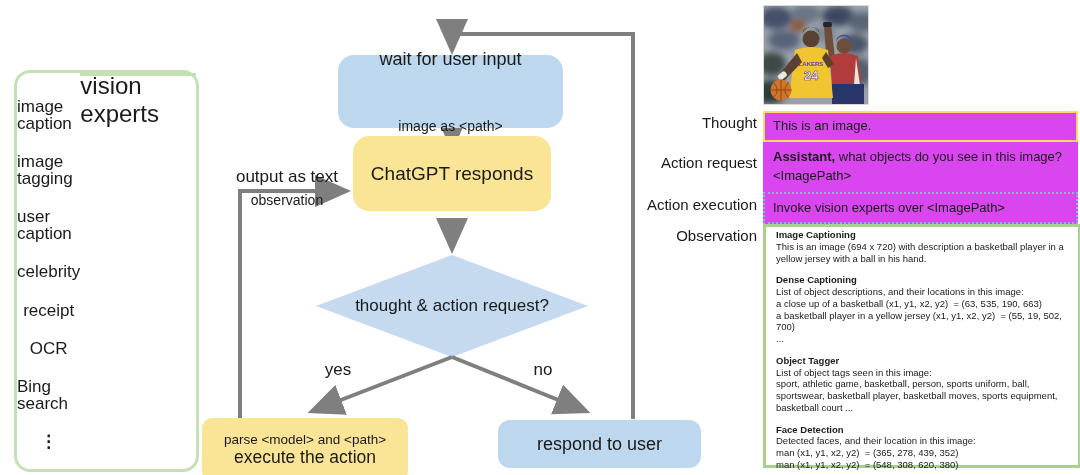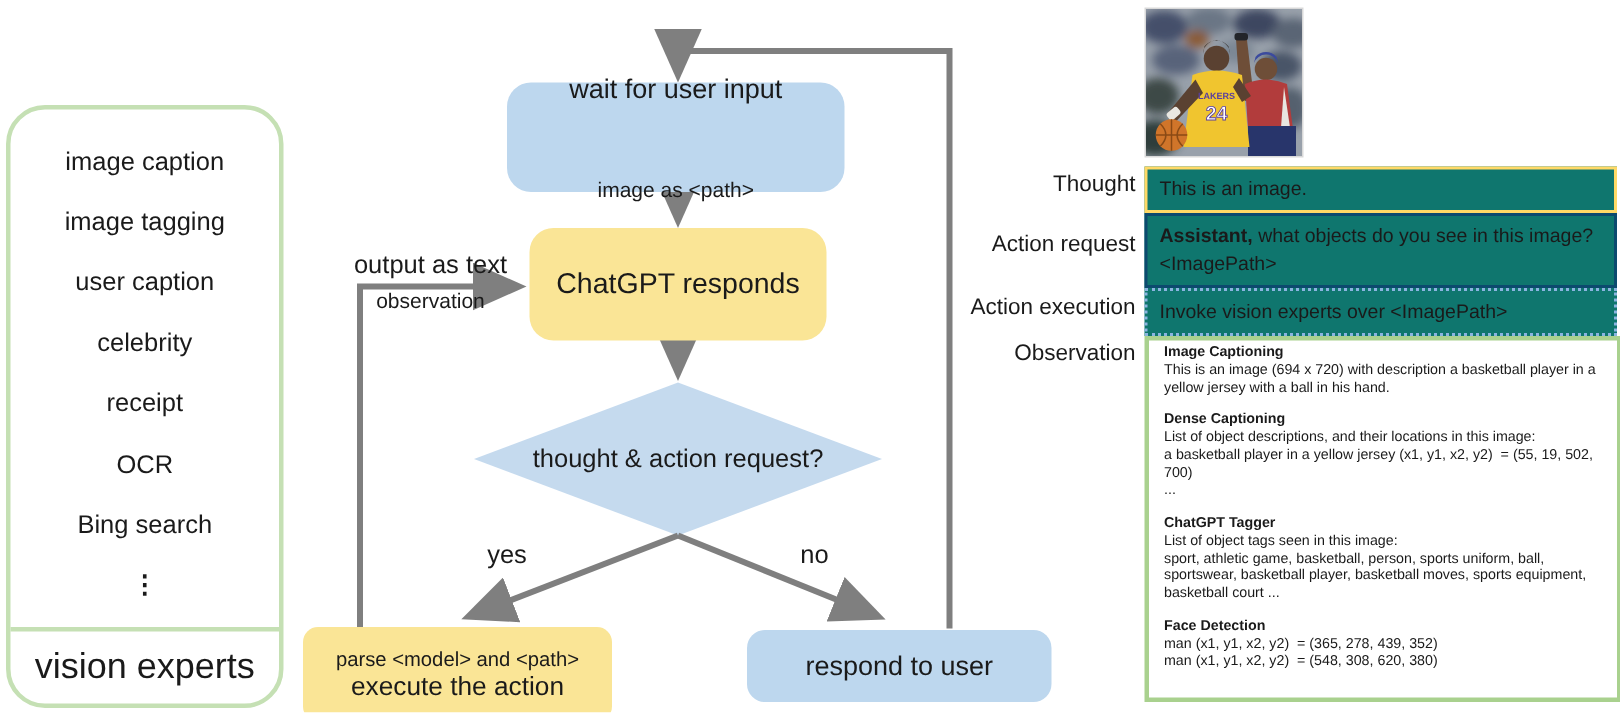--- a/index.html
+++ b/index.html
@@ -2,61 +2,61 @@
 <html><head>
 <meta charset="utf-8">
 <style>
   html,body{margin:0;padding:0;background:#ffffff;}
   #stage{
     position:relative;width:1080px;height:475px;background:#ffffff;overflow:hidden;
     font-family:"Liberation Sans", sans-serif;color:#1a1a1a;
   }
   
   .left-panel{
-    position:absolute;left:4px;top:70px;width:179px;height:396px;
-    border:3px solid #c5e0b4;border-radius:26px;background:#ffffff;
-    display:flex;flex-direction:column;
+    position:absolute;left:14px;top:70px;width:179px;height:396px;
+    border:3px solid #c5e0b4;border-radius:16px;background:#ffffff;
+    display:flex;
   }
   .expert-list{flex:1;display:flex;flex-direction:column;justify-content:space-around;
     align-items:center;padding:14px 0 8px 0;}
   .expert-item{font-size:17px;line-height:1;}
   .expert-ellipsis{font-size:17px;font-weight:bold;letter-spacing:0;}
   .panel-footer{border-top:3px solid #c5e0b4;height:48px;display:flex;align-items:center;
     justify-content:center;font-size:24px;}
   
   #flow-arrows{position:absolute;left:0;top:0;pointer-events:none;}
   .node{position:absolute;display:flex;flex-direction:column;align-items:center;
     justify-content:center;text-align:center;}
   .node-blue{background:#bdd7ee;gap:46px;}
   .node-yellow{background:#fae596;}
   .wait-box{left:338px;top:55px;width:225px;height:73px;border-radius:16px;}
   .wait-title{font-size:18px;}
   .wait-sub{font-size:14px;margin-top:2px;}
-  .gpt-box{left:353px;top:152px;width:198px;height:75px;border-radius:16px;font-size:19px;}
+  .gpt-box{left:353px;top:136px;width:198px;height:75px;border-radius:16px;font-size:19px;}
   .diamond-label{left:322px;top:296px;width:260px;font-size:17px;text-align:center;position:absolute;}
   .branch-label{position:absolute;font-size:17px;width:50px;text-align:center;}
   .yes-label{left:313px;top:360px;}
   .no-label{left:518px;top:360px;}
   .execute-box{left:202px;top:418px;width:206px;height:63px;border-radius:10px;text-align:center;}
   .execute-sub{font-size:13.5px;}
   .execute-title{font-size:17.5px;}
   .respond-box{left:498px;top:420px;width:203px;height:48px;border-radius:12px;font-size:18px;}
   .feedback-top{position:absolute;left:218px;top:167px;width:138px;text-align:center;font-size:17px;}
   .feedback-bottom{position:absolute;left:225px;top:192px;width:124px;text-align:center;font-size:14px;}
   
   .photo{position:absolute;left:763px;top:5px;width:104px;height:98px;border:1px solid #d9d9d9;}
   .row-label{position:absolute;left:622px;width:135px;text-align:right;font-size:15px;}
   .lbl-thought{top:114px;}
   .lbl-action-request{top:154px;}
   .lbl-action-execution{top:196px;}
   .lbl-observation{top:227px;}
-  .ex-box{position:absolute;left:763px;width:295px;background:#0f766e;font-size:13px;
+  .ex-box{position:absolute;left:763px;width:295px;background:#d946ef;font-size:13px;
     padding:0 8px;box-sizing:content-box;}
   .thought-box{top:111px;height:27px;border:2px solid #ffd966;line-height:26px;}
-  .request-box{top:142px;height:38px;border:2px solid #0c4a6e;padding-top:4px;padding-bottom:4px;line-height:1.45;}
+  .request-box{top:142px;height:38px;border:2px solid #d946ef;padding-top:4px;padding-bottom:4px;line-height:1.45;}
   .execution-box{top:192px;height:28px;border:2px dotted #8ab4e0;line-height:27px;}
   .bold{font-weight:bold;}
   .obs-box{position:absolute;left:763px;top:224px;width:292px;height:234px;
     border:3px solid #a9d18e;background:#ffffff;padding:2px 10px;font-size:9.5px;line-height:1.24;}
   .obs-section{margin-bottom:10px;}
   .obs-section:last-child{margin-bottom:0;}
   .obs-heading{font-weight:bold;}
   .obs-line{white-space:pre-wrap;}
 </style>
 </head>
@@ -194,33 +194,35 @@
 
     <div class="obs-section">
       <div class="obs-heading">Image Captioning</div>
       <div class="obs-line">This is an image (694 x 720) with description a basketball player in a</div>
       <div class="obs-line">yellow jersey with a ball in his hand.</div>
     </div>
 
     <div class="obs-section">
       <div class="obs-heading">Dense Captioning</div>
       <div class="obs-line">List of object descriptions, and their locations in this image:</div>
+      <div class="obs-line">a close up of a basketball (x1, y1, x2, y2)  = (63, 535, 190, 663)</div>
       <div class="obs-line">a basketball player in a yellow jersey (x1, y1, x2, y2)  = (55, 19, 502, 700)</div>
       <div class="obs-line">...</div>
     </div>
 
     <div class="obs-section">
-      <div class="obs-heading">ChatGPT Tagger</div>
+      <div class="obs-heading">Object Tagger</div>
       <div class="obs-line">List of object tags seen in this image:</div>
       <div class="obs-line">sport, athletic game, basketball, person, sports uniform, ball,</div>
       <div class="obs-line">sportswear, basketball player, basketball moves, sports equipment,</div>
       <div class="obs-line">basketball court ...</div>
     </div>
 
     <div class="obs-section">
       <div class="obs-heading">Face Detection</div>
+      <div class="obs-line">Detected faces, and their location in this image:</div>
       <div class="obs-line">man (x1, y1, x2, y2)  = (365, 278, 439, 352)</div>
       <div class="obs-line">man (x1, y1, x2, y2)  = (548, 308, 620, 380)</div>
     </div>
 
   </div>
 
 </div>
 
 </body></html>

